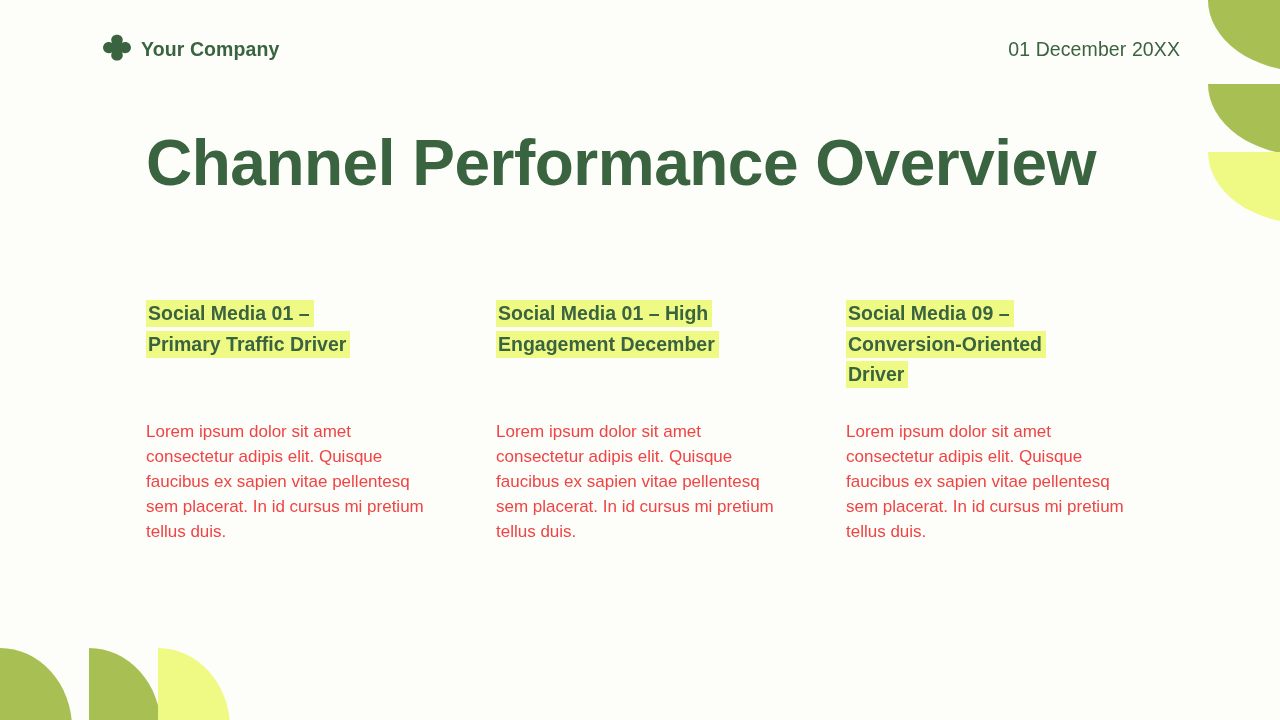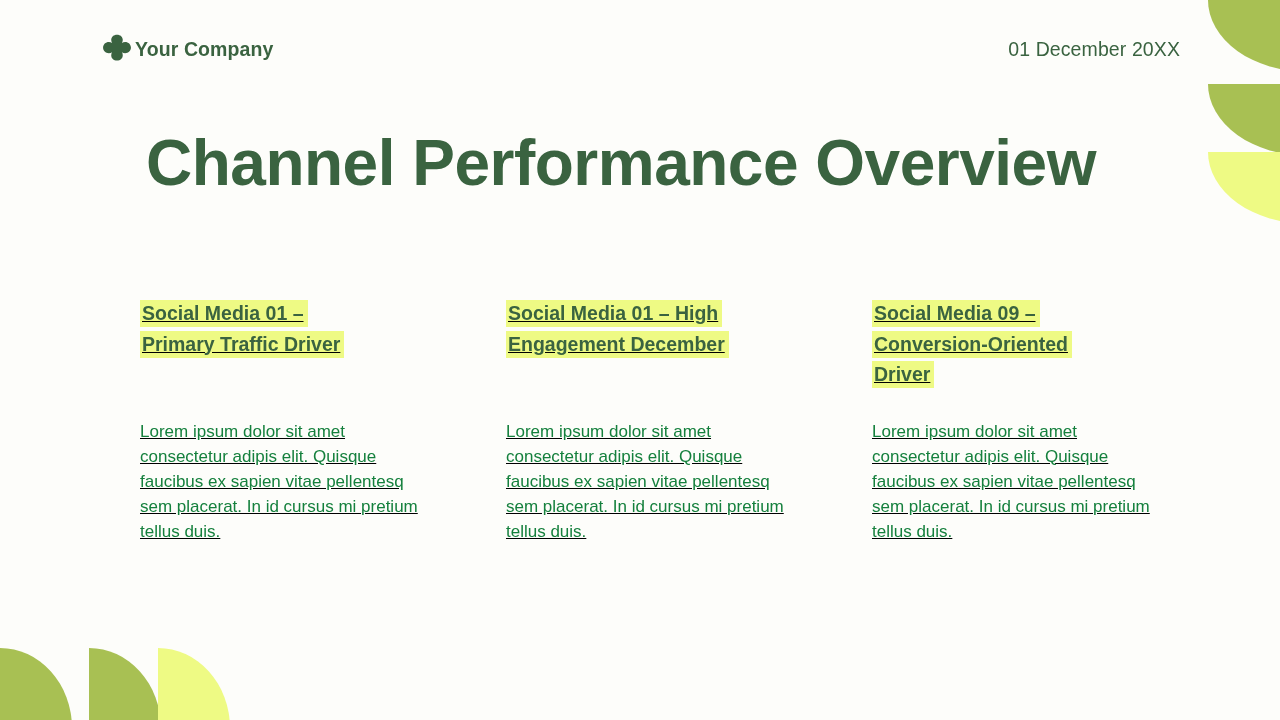--- a/index.html
+++ b/index.html
@@ -84,21 +84,21 @@
     left: 100px;
     right: 100px;
     height: 38px;
     display: flex;
     align-items: center;
     justify-content: space-between;
   }
   .brand {
     display: flex;
     align-items: center;
-    gap: 1px;
+    gap: 7px;
   }
   .logo-icon {
     width: 34px;
     height: 34px;
     display: block;
     flex: 0 0 auto;
   }
   .brand-name {
     font-size: 19.5px;
     font-weight: bold;
@@ -124,25 +124,24 @@
     line-height: 78px;
     font-weight: bold;
     color: #3a6340;
     letter-spacing: -0.5px;
   }
 
   
   #columns {
     position: absolute;
     top: 298px;
-    left: 140px;
+    left: 146px;
     width: 1000px;
     display: flex;
-    gap: 16px;
-    text-decoration: underline;
+    gap: 0px;
   }
   .column {
     width: 350px;
     flex: 0 0 350px;
     box-sizing: border-box;
     padding-right: 60px;
   }
   .col-heading {
     font-size: 19.5px;
     line-height: 30.5px;
@@ -154,21 +153,21 @@
   .col-heading .hl {
     background: #eefa84;
     padding: 2px 4px 3px 2px;
     box-decoration-break: clone;
     -webkit-box-decoration-break: clone;
   }
   .col-body {
     margin-top: 0px;
     font-size: 17px;
     line-height: 25px;
-    color: #15803d;
+    color: #ef4444;
     font-weight: normal;
   }
   .col-1 .col-body { padding-top: 60px; }
   .col-2 .col-body { padding-top: 60px; }
   .col-3 .col-body { padding-top: 29px; }
 </style>
 </head>
 <body>
 
 <div id="slide">

